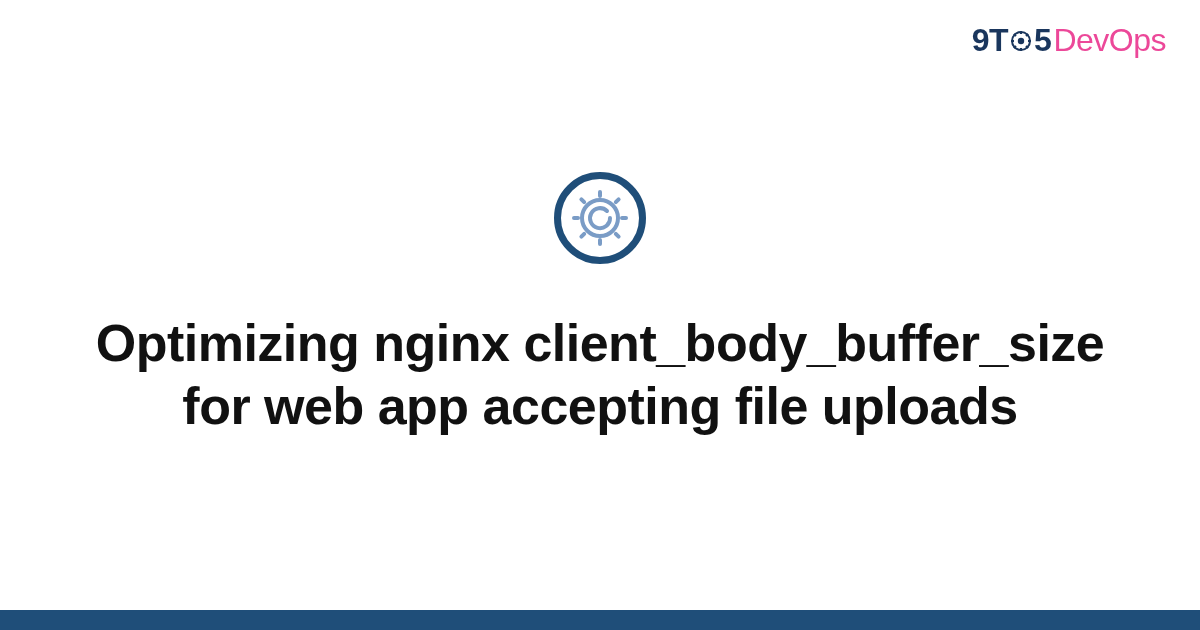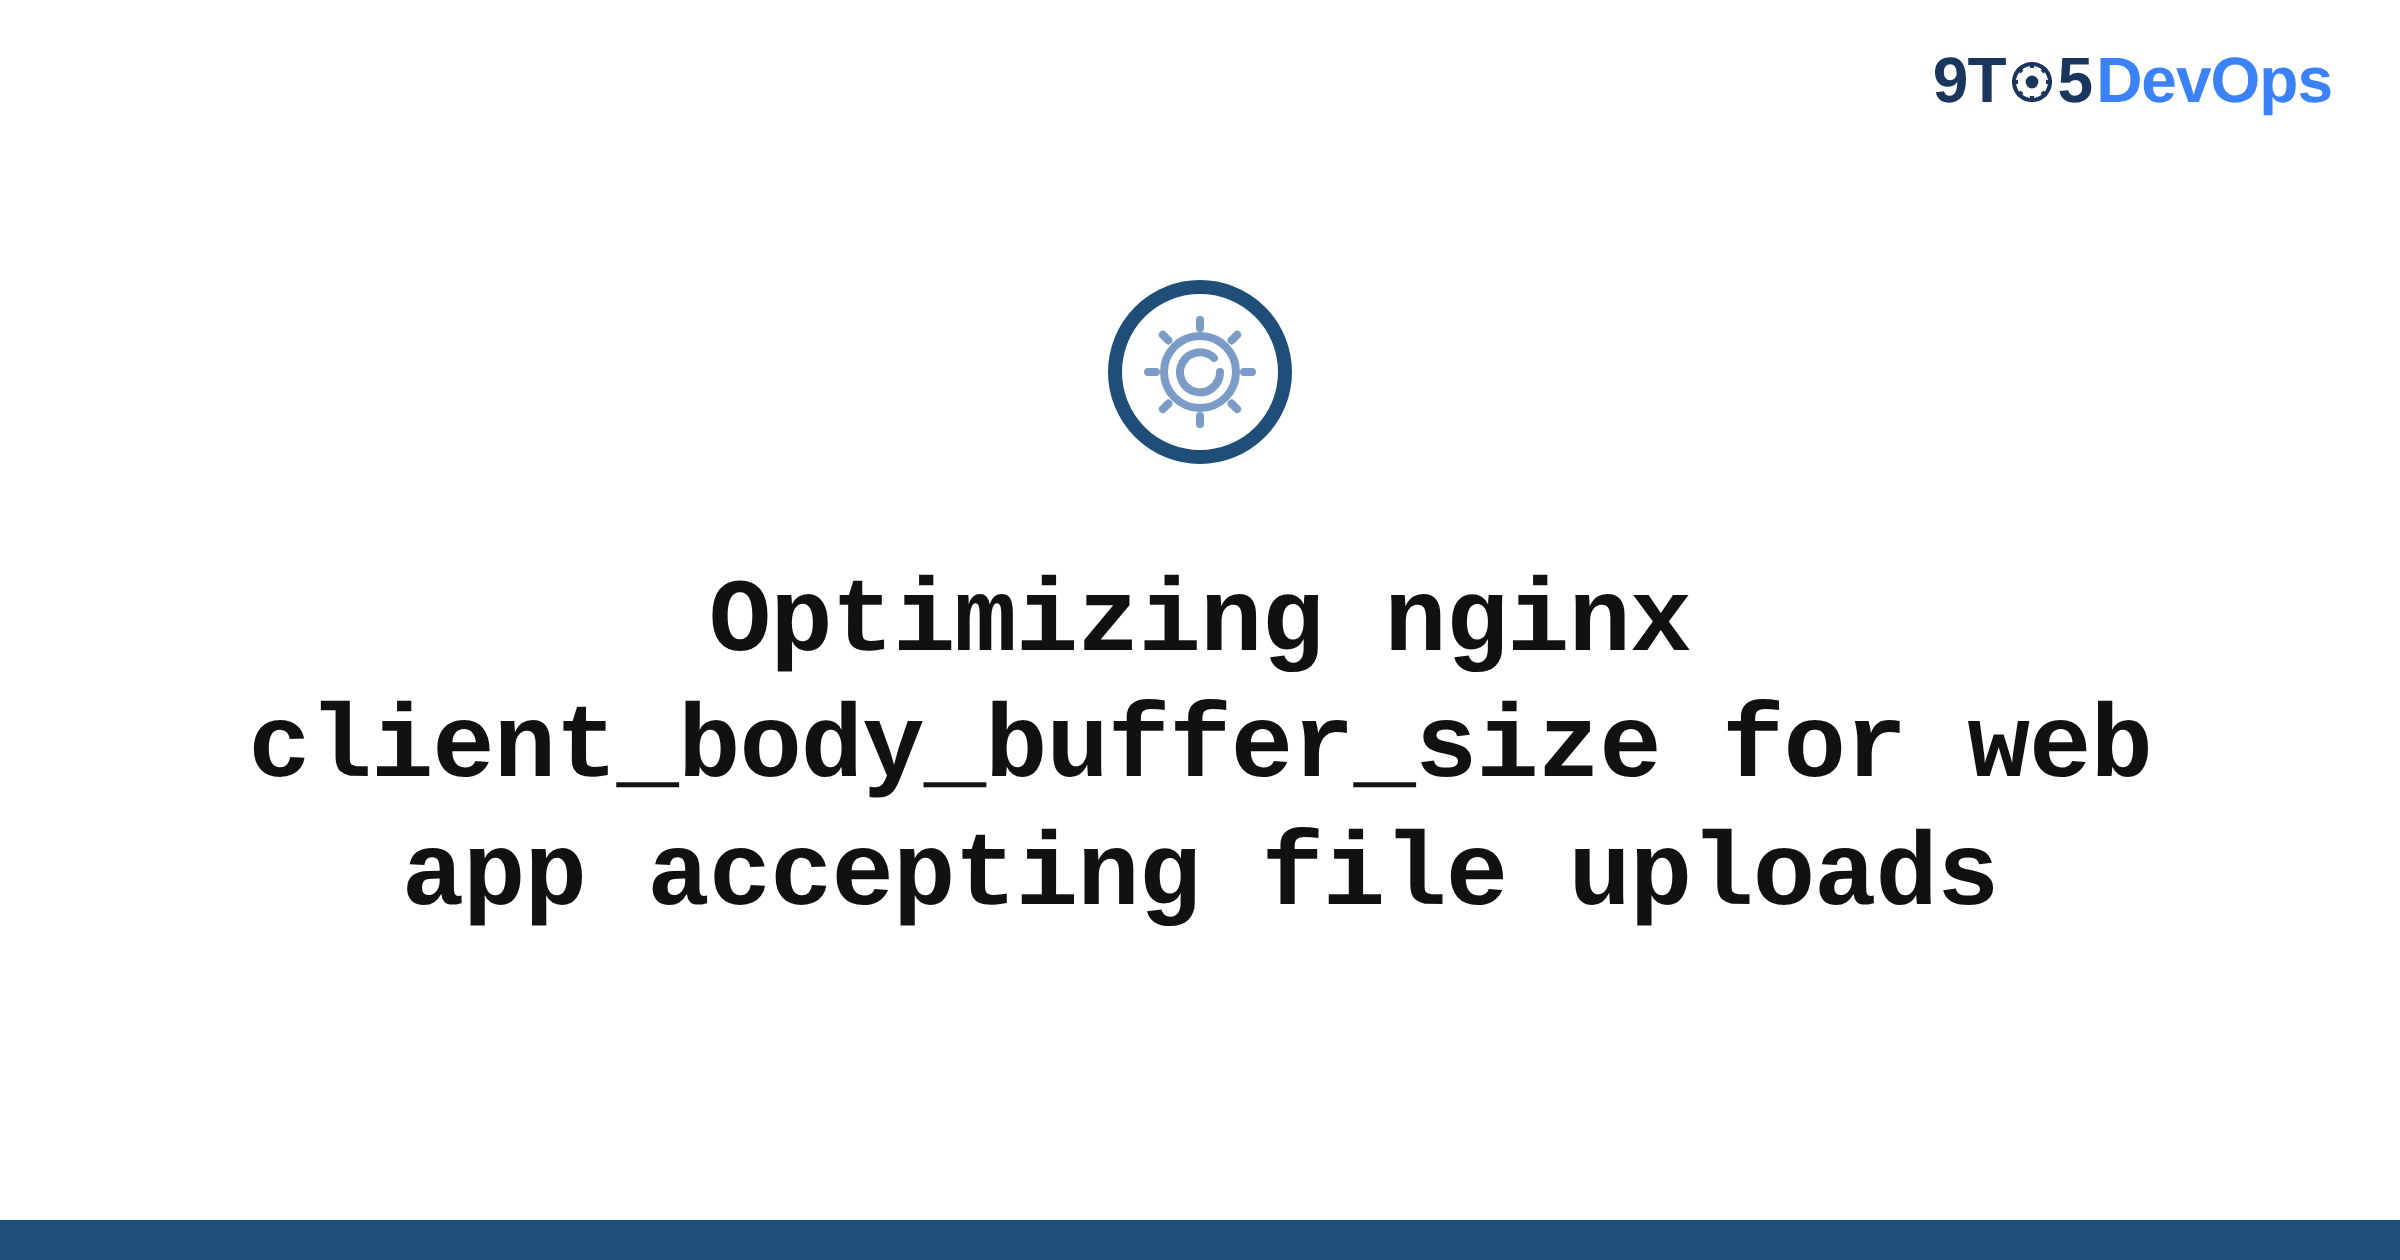--- a/index.html
+++ b/index.html
@@ -21,31 +21,30 @@
     gap: 0;
   }
   .brand .nine { color: #1a365d; font-weight: 700; }
   .brand .gear-small {
     display: inline-flex;
     align-items: center;
     justify-content: center;
     margin: 0 1px;
   }
   .brand .five { color: #1a365d; font-weight: 700; }
-  .brand .devops { color: #3b82f6; font-weight: 700; margin-left: 2px; }
+  .brand .devops { color: #ec4899; font-weight: 400; margin-left: 2px; }
 
   .center {
     position: absolute;
     top: 0; left: 0; right: 0; bottom: 20px;
     display: flex;
     flex-direction: column;
     align-items: center;
     justify-content: center;
     padding: 0 80px;
-    font-family: Liberation Mono, monospace;
   }
   .icon-ring {
     width: 92px;
     height: 92px;
     border: 7px solid #1f4e79;
     border-radius: 50%;
     display: flex;
     align-items: center;
     justify-content: center;
     margin-bottom: 48px;

